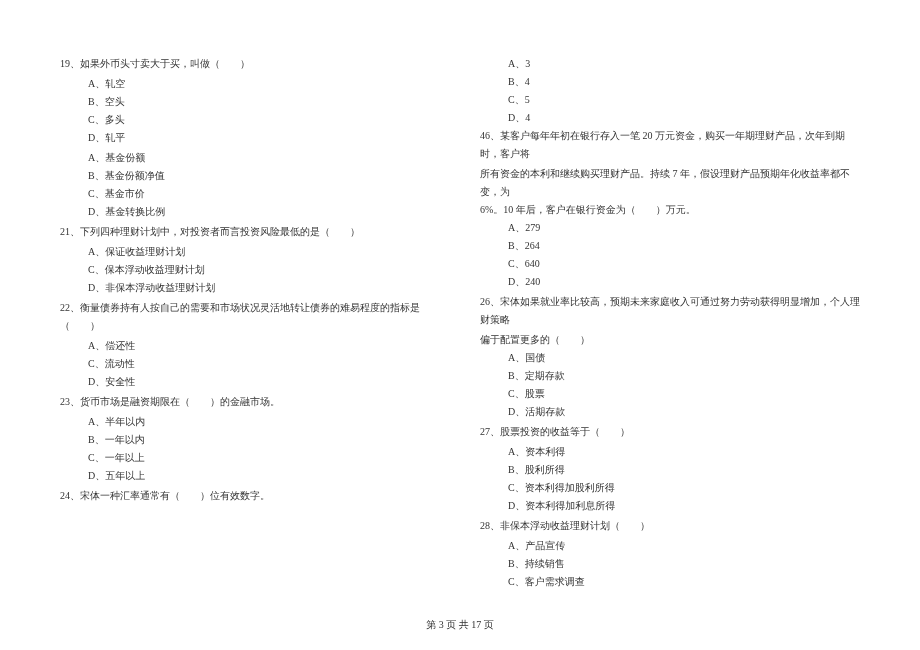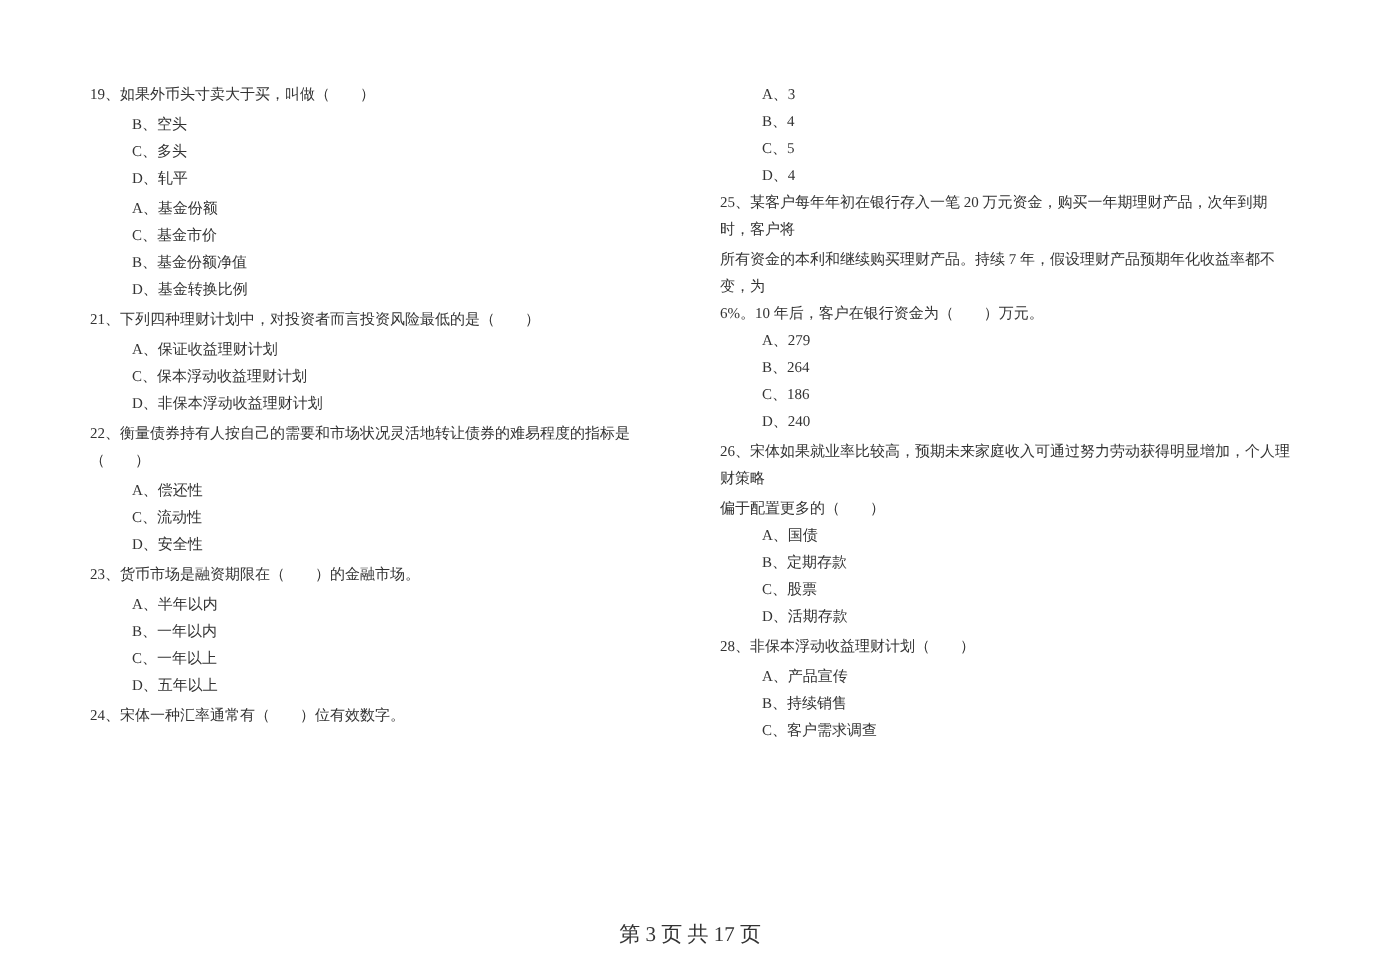--- a/index.html
+++ b/index.html
@@ -43,46 +43,47 @@
     .continuation {
       line-height: 18px;
       font-size: 10px;
     }
     .footer {
       position: absolute;
       bottom: 18px;
       left: 0;
       right: 0;
       text-align: center;
-      font-size: 14px;
+      font-size: 10px;
       color: #333;
     }
   </style>
 </head>
 <body>
 
 <div class="content">
   <div class="column">
 
     <div class="question">
       <div class="question-text">
         <span>19、</span><span>如果外币头寸卖大于买，叫做（　　）</span>
       </div>
       <div class="options">
+        <div class="option">A、轧空</div>
         <div class="option">B、空头</div>
         <div class="option">C、多头</div>
         <div class="option">D、轧平</div>
       </div>
     </div>
 
     <div class="question">
       <div class="options">
         <div class="option">A、基金份额</div>
+        <div class="option">B、基金份额净值</div>
         <div class="option">C、基金市价</div>
-        <div class="option">B、基金份额净值</div>
         <div class="option">D、基金转换比例</div>
       </div>
     </div>
 
     <div class="question">
       <div class="question-text">
         <span>21、</span><span>下列四种理财计划中，对投资者而言投资风险最低的是（　　）</span>
       </div>
       <div class="options">
         <div class="option">A、保证收益理财计划</div>
@@ -126,45 +127,56 @@
 
     <div class="options">
       <div class="option">A、3</div>
       <div class="option">B、4</div>
       <div class="option">C、5</div>
       <div class="option">D、4</div>
     </div>
 
     <div class="question">
       <div class="question-text">
-        <span>25、</span><span>某客户每年年初在银行存入一笔 20 万元资金，购买一年期理财产品，次年到期时，客户将</span>
+        <span>46、</span><span>某客户每年年初在银行存入一笔 20 万元资金，购买一年期理财产品，次年到期时，客户将</span>
       </div>
       <div class="continuation">所有资金的本利和继续购买理财产品。持续 7 年，假设理财产品预期年化收益率都不变，为</div>
       <div class="continuation">6%。10 年后，客户在银行资金为（　　）万元。</div>
       <div class="options">
         <div class="option">A、279</div>
         <div class="option">B、264</div>
-        <div class="option">C、186</div>
+        <div class="option">C、640</div>
         <div class="option">D、240</div>
       </div>
     </div>
 
     <div class="question">
       <div class="question-text">
         <span>26、</span><span>宋体如果就业率比较高，预期未来家庭收入可通过努力劳动获得明显增加，个人理财策略</span>
       </div>
       <div class="continuation">偏于配置更多的（　　）</div>
       <div class="options">
         <div class="option">A、国债</div>
         <div class="option">B、定期存款</div>
         <div class="option">C、股票</div>
         <div class="option">D、活期存款</div>
       </div>
     </div>
 
+    <div class="question">
+      <div class="question-text">
+        <span>27、</span><span>股票投资的收益等于（　　）</span>
+      </div>
+      <div class="options">
+        <div class="option">A、资本利得</div>
+        <div class="option">B、股利所得</div>
+        <div class="option">C、资本利得加股利所得</div>
+        <div class="option">D、资本利得加利息所得</div>
+      </div>
+    </div>
 
     <div class="question">
       <div class="question-text">
         <span>28、</span><span>非保本浮动收益理财计划（　　）</span>
       </div>
       <div class="options">
         <div class="option">A、产品宣传</div>
         <div class="option">B、持续销售</div>
         <div class="option">C、客户需求调查</div>
       </div>

